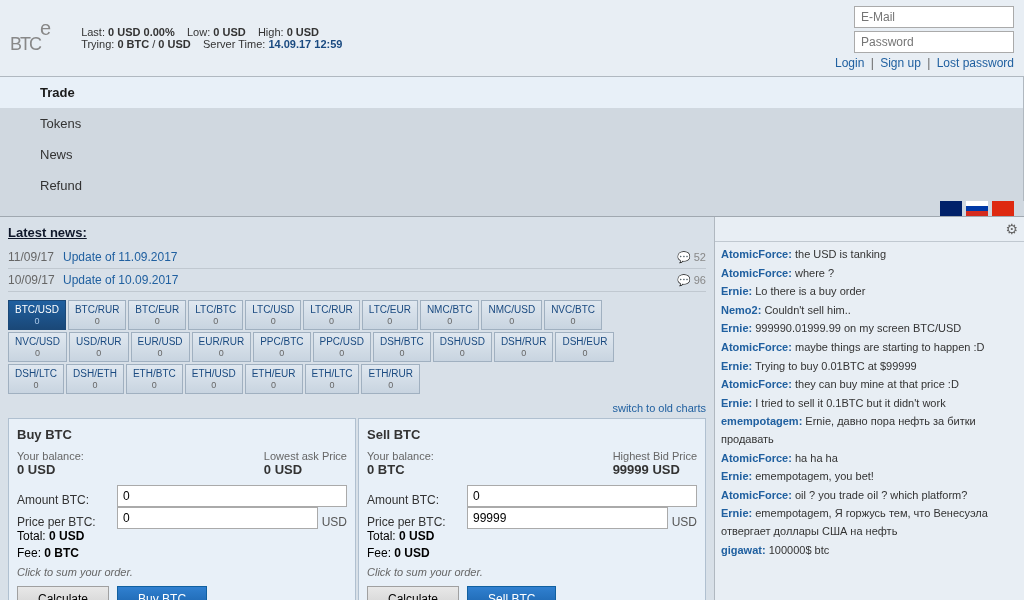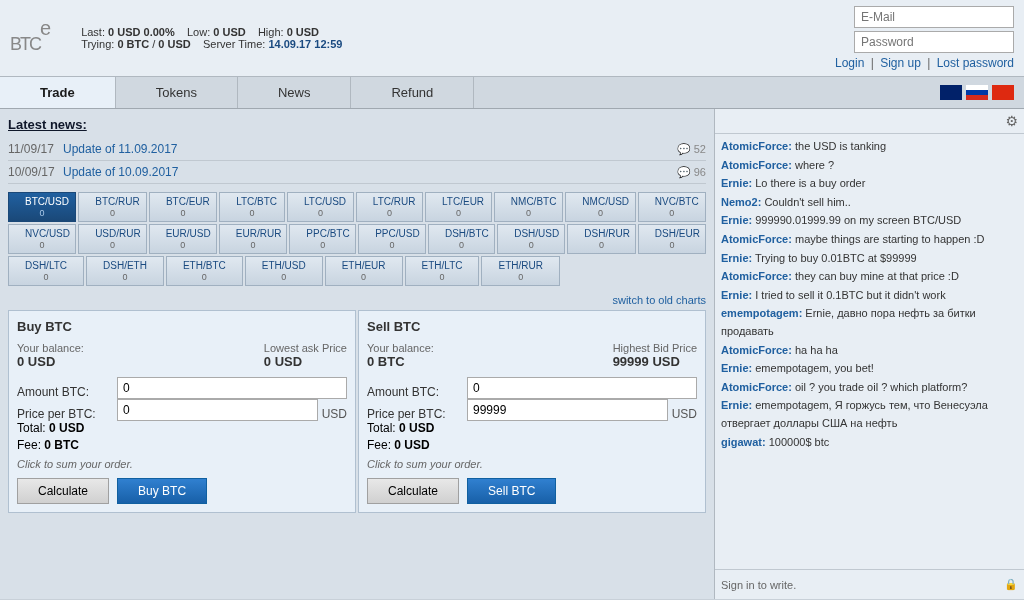--- a/index.html
+++ b/index.html
@@ -10,21 +10,21 @@
     #logo { font-size: 36px; font-weight: bold; color: #2060a0; letter-spacing: -2px; }
     #logo span { font-size: 18px; color: #888; font-weight: normal; }
     #header-stats { font-size: 12px; color: #333; margin-left: 10px; }
     #login-area { display: flex; flex-direction: column; align-items: flex-end; gap: 3px; }
     #login-area input { width: 160px; padding: 3px 6px; border: 1px solid #aaa; font-size: 12px; }
     #login-links { font-size: 12px; color: #2060a0; }
     #login-links a { color: #2060a0; text-decoration: none; }
     #login-links span { color: #666; margin: 0 3px; }
 
     
-    #nav { background: #d0d8e0; display: flex; align-items: stretch; border-bottom: 1px solid #a0a8b0; }
+    #nav { background: #d0d8e0; display: flex; align-items: stretch; border-bottom: 1px solid #a0a8b0; flex-direction: column; }
     .nav-tab { padding: 8px 40px; font-size: 13px; cursor: pointer; color: #333; border-right: 1px solid #b0b8c0; }
     .nav-tab.active { background: #e8f0f8; font-weight: bold; color: #1a1a1a; }
     #lang-flags { margin-left: auto; display: flex; align-items: center; gap: 4px; padding-right: 10px; }
     .flag { width: 22px; height: 15px; display: inline-block; cursor: pointer; }
     .flag-uk { background: linear-gradient(to bottom, #012169 0%, #012169 100%); position: relative; overflow: hidden; }
     .flag-ru { background: linear-gradient(to bottom, #fff 33%, #0039A6 33%, #0039A6 66%, #D52B1E 66%); }
     .flag-cn { background: #DE2910; }
 
     
     #main { display: flex; height: 490px; }
@@ -34,21 +34,21 @@
     
     #news-header { font-weight: bold; font-size: 13px; margin-bottom: 6px; color: #0f172a; text-decoration: underline; }
     .news-item { display: flex; align-items: center; padding: 4px 0; border-bottom: 1px solid #c0c8d0; }
     .news-date { color: #666; width: 55px; font-size: 12px; }
     .news-title { color: #2060a0; flex: 1; font-size: 12px; }
     .news-comments { color: #888; font-size: 11px; display: flex; align-items: center; gap: 3px; }
 
     
     #pairs-grid { margin: 8px 0; }
     .pairs-row { display: flex; gap: 2px; margin-bottom: 2px; }
-    .pair-btn { background: linear-gradient(to bottom, #e0e8f0, #c8d4e0); border: 1px solid #a0b0c0; padding: 3px 16px; font-size: 10px; cursor: pointer; text-align: center; min-width: 52px; color: #1a4a80; }
+    .pair-btn { background: linear-gradient(to bottom, #e0e8f0, #c8d4e0); border: 1px solid #a0b0c0; padding: 3px 6px; font-size: 10px; cursor: pointer; text-align: center; min-width: 52px; color: #1a4a80; }
     .pair-btn.active { background: linear-gradient(to bottom, #2060a0, #1a4878); color: white; border-color: #1a4878; }
     .pair-sub { font-size: 9px; color: #666; }
     .pair-btn.active .pair-sub { color: #aac8e8; }
 
     
     #switch-link { text-align: right; margin: 4px 0; font-size: 11px; }
     #switch-link a { color: #2060a0; text-decoration: none; }
 
     
     #trading-area { display: flex; gap: 2px; margin-top: 4px; }

